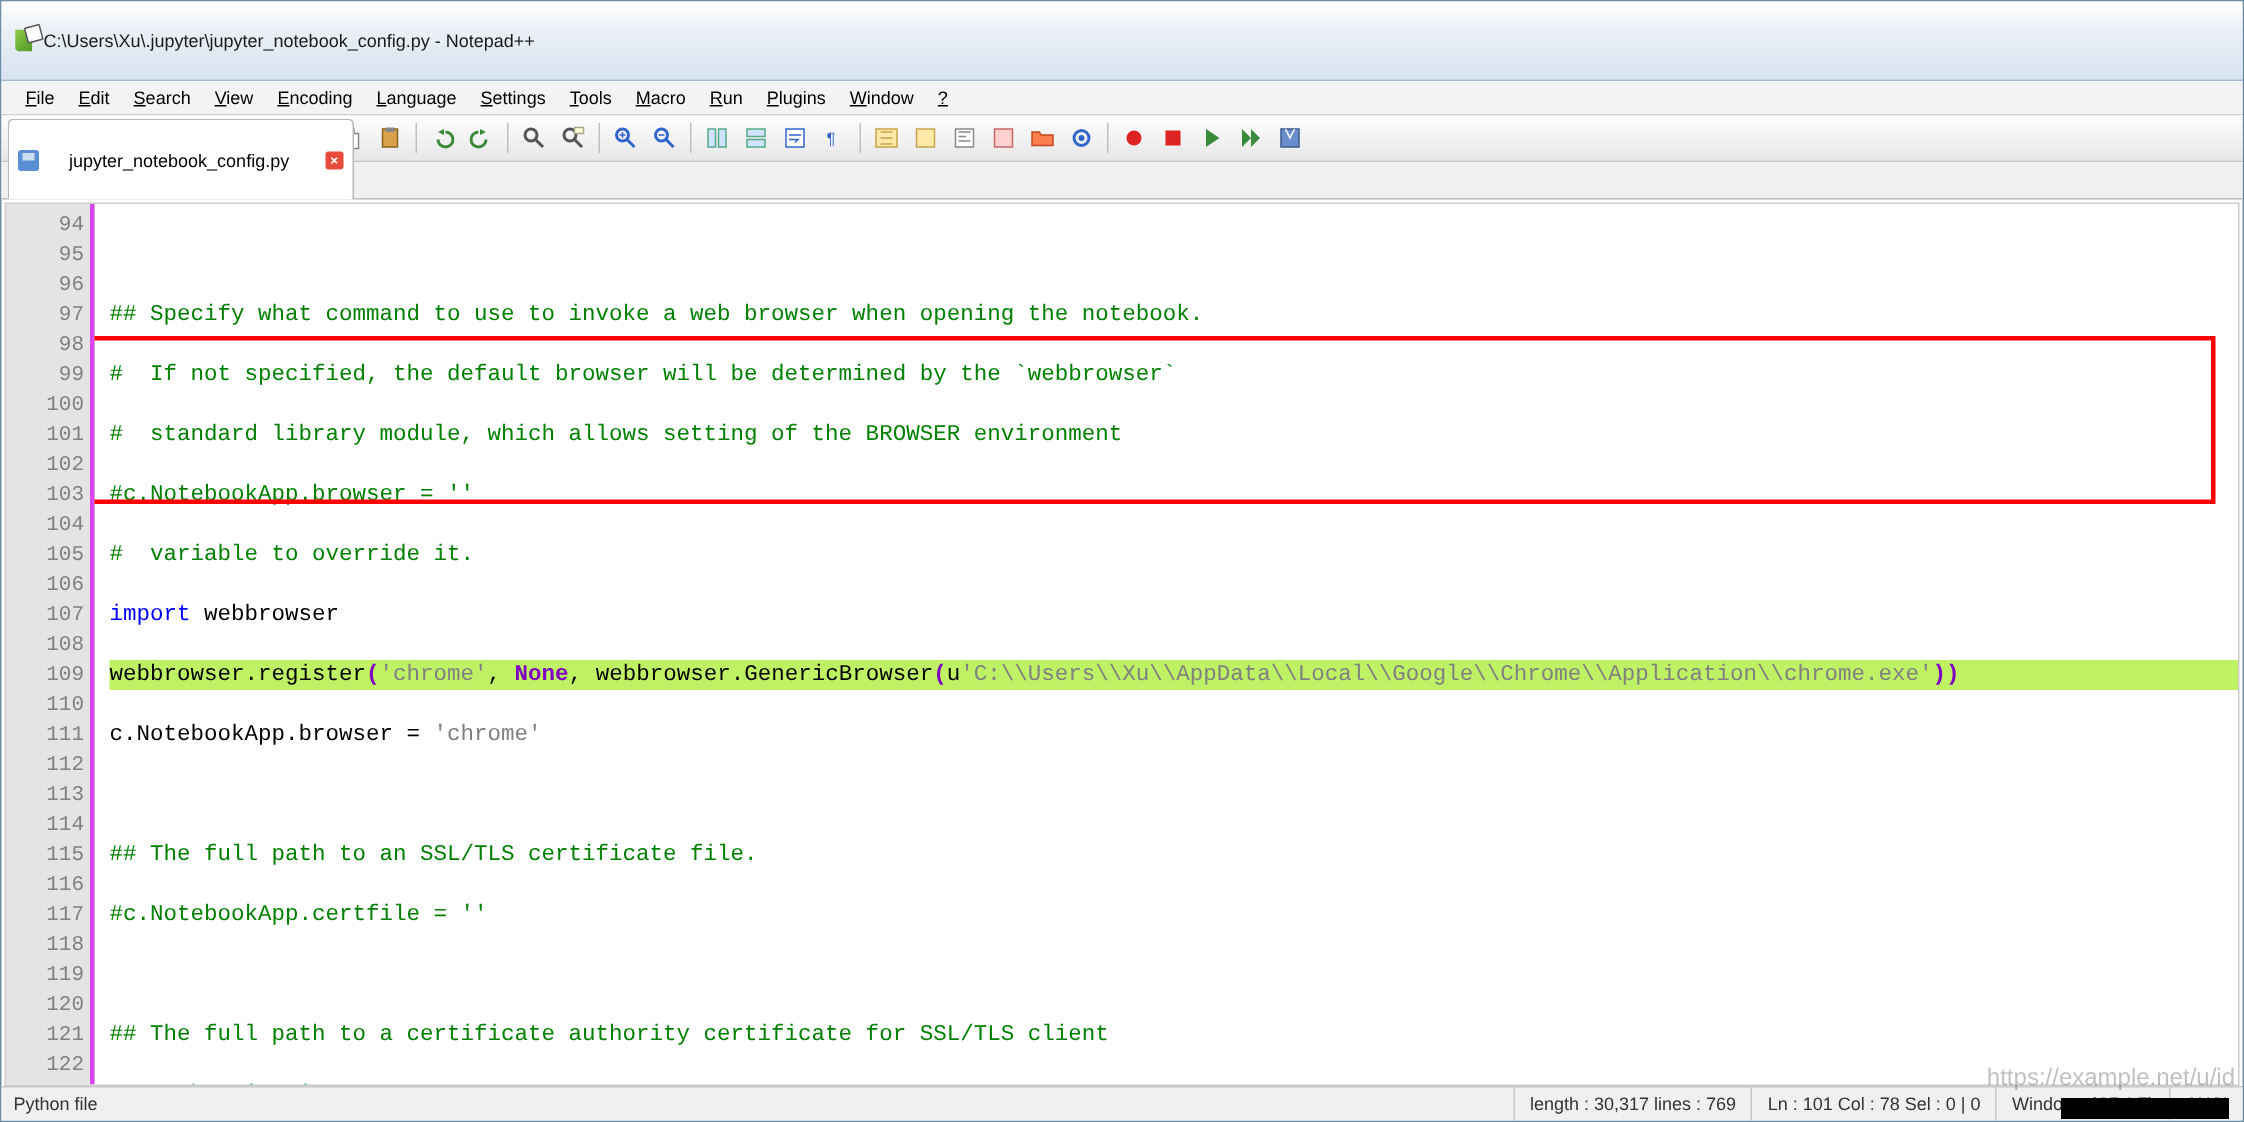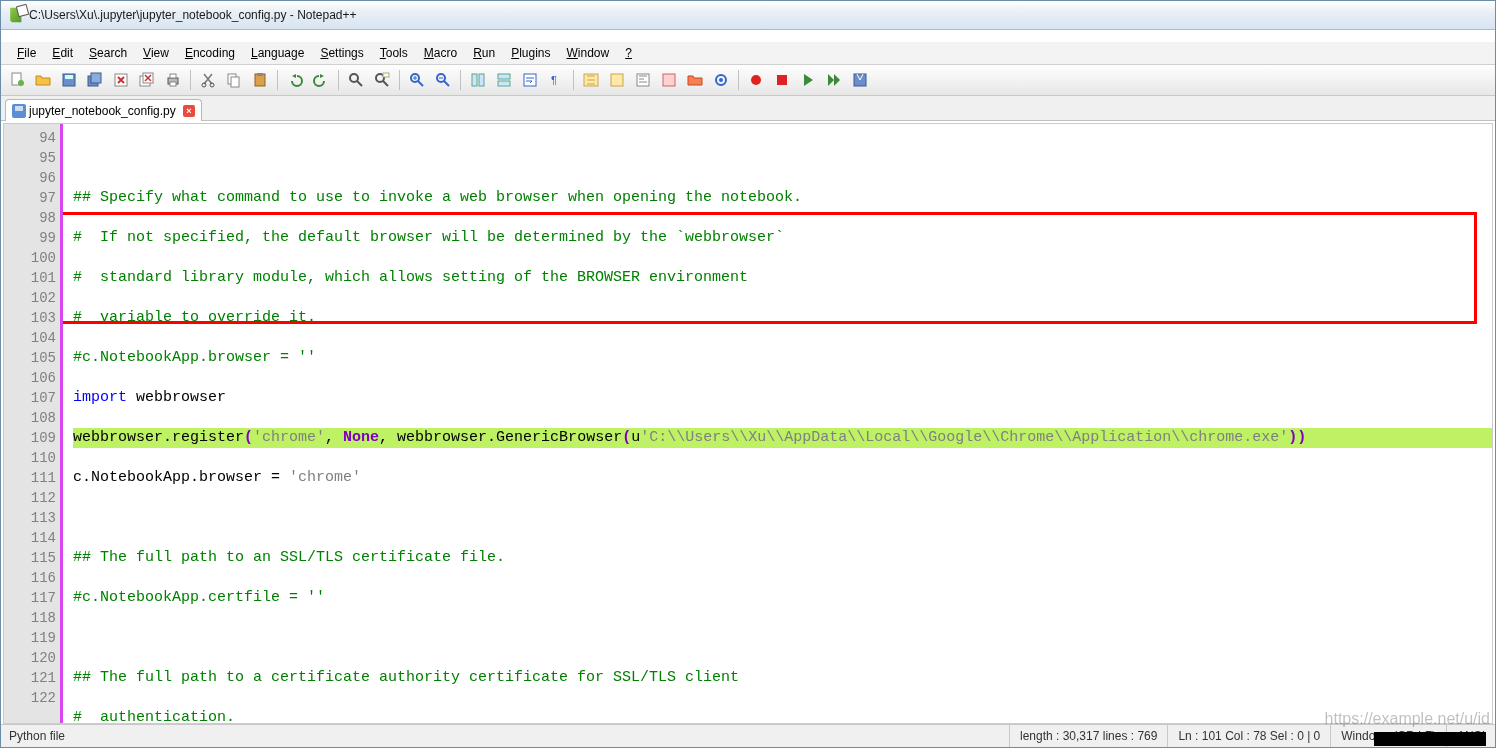--- a/index.html
+++ b/index.html
@@ -1,30 +1,30 @@
 <!DOCTYPE html>
 <html><head>
 <meta charset="utf-8">
 <style>
   html,body{margin:0;padding:0;font-family:"Segoe UI",Tahoma,sans-serif;font-size:12px;background:#fff;width:1496px;height:748px;overflow:hidden;}
   .window{width:1496px;height:748px;display:flex;flex-direction:column;border:1px solid #6b8ea6;box-sizing:border-box;}
-  .titlebar{height:28px;background:linear-gradient(to bottom,#ffffff 0%,#e9eff5 40%,#d7e4f2 100%);border-bottom:1px solid #a7b9cc;display:flex;align-items:center;padding:0 6px;}
+  .titlebar{height:28px;background:linear-gradient(to bottom,#ffffff 0%,#e9eff5 40%,#d7e4f2 100%);border-bottom:1px solid #a7b9cc;display:flex;align-items:center;padding:12px 6px;}
   .titlebar .app-icon{width:16px;height:16px;margin-right:6px;position:relative;flex-shrink:0;}
   .titlebar .app-icon::before{content:"";position:absolute;inset:0;background:linear-gradient(135deg,#9ad04d 0%,#4a9626 100%);clip-path:polygon(20% 5%,85% 5%,85% 25%,90% 30%,90% 95%,30% 95%,20% 85%);}
   .titlebar .app-icon::after{content:"";position:absolute;left:60%;top:-2px;width:9px;height:9px;border:1px solid #555;background:#fff;border-radius:1px;transform:rotate(-15deg);}
   .titlebar .title{color:#1a1a1a;font-size:12px}
-  .menubar{height:22px;background:#f3f3f3;border-bottom:1px solid #d0d0d0;display:flex;align-items:center;padding:0 8px;margin-top:12px;}
+  .menubar{height:22px;background:#f3f3f3;border-bottom:1px solid #d0d0d0;display:flex;align-items:center;padding:0 8px;}
   .menu-item{padding:2px 8px;color:#000;cursor:default}
   .menu-item .ul{text-decoration:underline}
   .toolbar{height:30px;background:linear-gradient(to bottom,#fefefe,#e7e7e7);border-bottom:1px solid #c8c8c8;display:flex;align-items:center;padding:0 4px;gap:2px}
   .tool-btn{width:22px;height:22px;display:flex;align-items:center;justify-content:center;border:1px solid transparent;border-radius:2px;cursor:default}
   .tool-sep{width:1px;height:20px;background:#c0c0c0;margin:0 3px}
   .tool-btn svg{width:16px;height:16px}
   .tabbar{height:24px;background:#f0f0f0;border-bottom:1px solid #c0c0c0;display:flex;align-items:flex-end;padding-left:4px}
-  .tab{height:21px;background:#fff;border:1px solid #b8b8b8;border-bottom:none;border-radius:4px 4px 0 0;display:flex;align-items:center;padding:0 6px;gap:3px;font-size:12px;position:relative;top:1px}
+  .tab{height:21px;background:#fff;border:1px solid #b8b8b8;border-bottom:none;border-radius:4px 4px 0 0;display:flex;align-items:center;padding:16px 6px;gap:20px;font-size:12px;position:relative;top:1px}
   .tab .disk{width:14px;height:14px;background:#5a8fd6;border-radius:2px;position:relative;flex-shrink:0}
   .tab .disk::after{content:"";position:absolute;left:3px;top:2px;width:8px;height:5px;background:#cde}
   .tab .close{width:12px;height:12px;background:#e74c3c;border-radius:2px;display:flex;align-items:center;justify-content:center;color:#fff;font-size:9px;font-weight:bold;margin-left:4px}
   .editor{flex:1;display:flex;overflow:hidden;font-family:Consolas,"Courier New",monospace;font-size:15px;line-height:20px;border:1px solid #ccc;margin:2px 2px 0 2px}
   .gutter{width:52px;background:#e4e4e4;border-right:3px solid #d946ef;text-align:right;padding:4px 4px 0 0;color:#808080;font-size:14px;user-select:none}
   .gutter div{height:20px}
   .code{flex:1;padding:4px 0 0 10px;white-space:pre;color:#000;position:relative;overflow:hidden}
   .code .line{height:20px;position:relative}
   .line.hl{background:#bef264}
   .cm{color:#008000}
@@ -298,22 +298,22 @@
       <div>119</div>
       <div>120</div>
       <div>121</div>
       <div>122</div>
     </div>
     <div class="code">
 <div class="line"></div>
 <div class="line"><span class="cm">## Specify what command to use to invoke a web browser when opening the notebook.</span></div>
 <div class="line"><span class="cm">#  If not specified, the default browser will be determined by the `webbrowser`</span></div>
 <div class="line"><span class="cm">#  standard library module, which allows setting of the BROWSER environment</span></div>
+<div class="line"><span class="cm">#c.NotebookApp.browser = ''</span></div>
 <div class="line"><span class="cm">#  variable to override it.</span></div>
-<div class="line"><span class="cm">#c.NotebookApp.browser = ''</span></div>
 <div class="line"><span class="kw">import</span><span> webbrowser</span></div>
 <div class="line hl"><span>webbrowser.register</span><span class="paren">(</span><span class="str">'chrome'</span><span>, </span><span class="none">None</span><span>, webbrowser.GenericBrowser</span><span class="paren">(</span><span>u</span><span class="str">'C:\\Users\\Xu\\AppData\\Local\\Google\\Chrome\\Application\\chrome.exe'</span><span class="paren">))</span></div>
 <div class="line"><span>c.NotebookApp.browser = </span><span class="str">'chrome'</span></div>
 <div class="line"></div>
 <div class="line"><span class="cm">## The full path to an SSL/TLS certificate file.</span></div>
 <div class="line"><span class="cm">#c.NotebookApp.certfile = ''</span></div>
 <div class="line"></div>
 <div class="line"><span class="cm">## The full path to a certificate authority certificate for SSL/TLS client</span></div>
 <div class="line"><span class="cm">#  authentication.</span></div>
 

